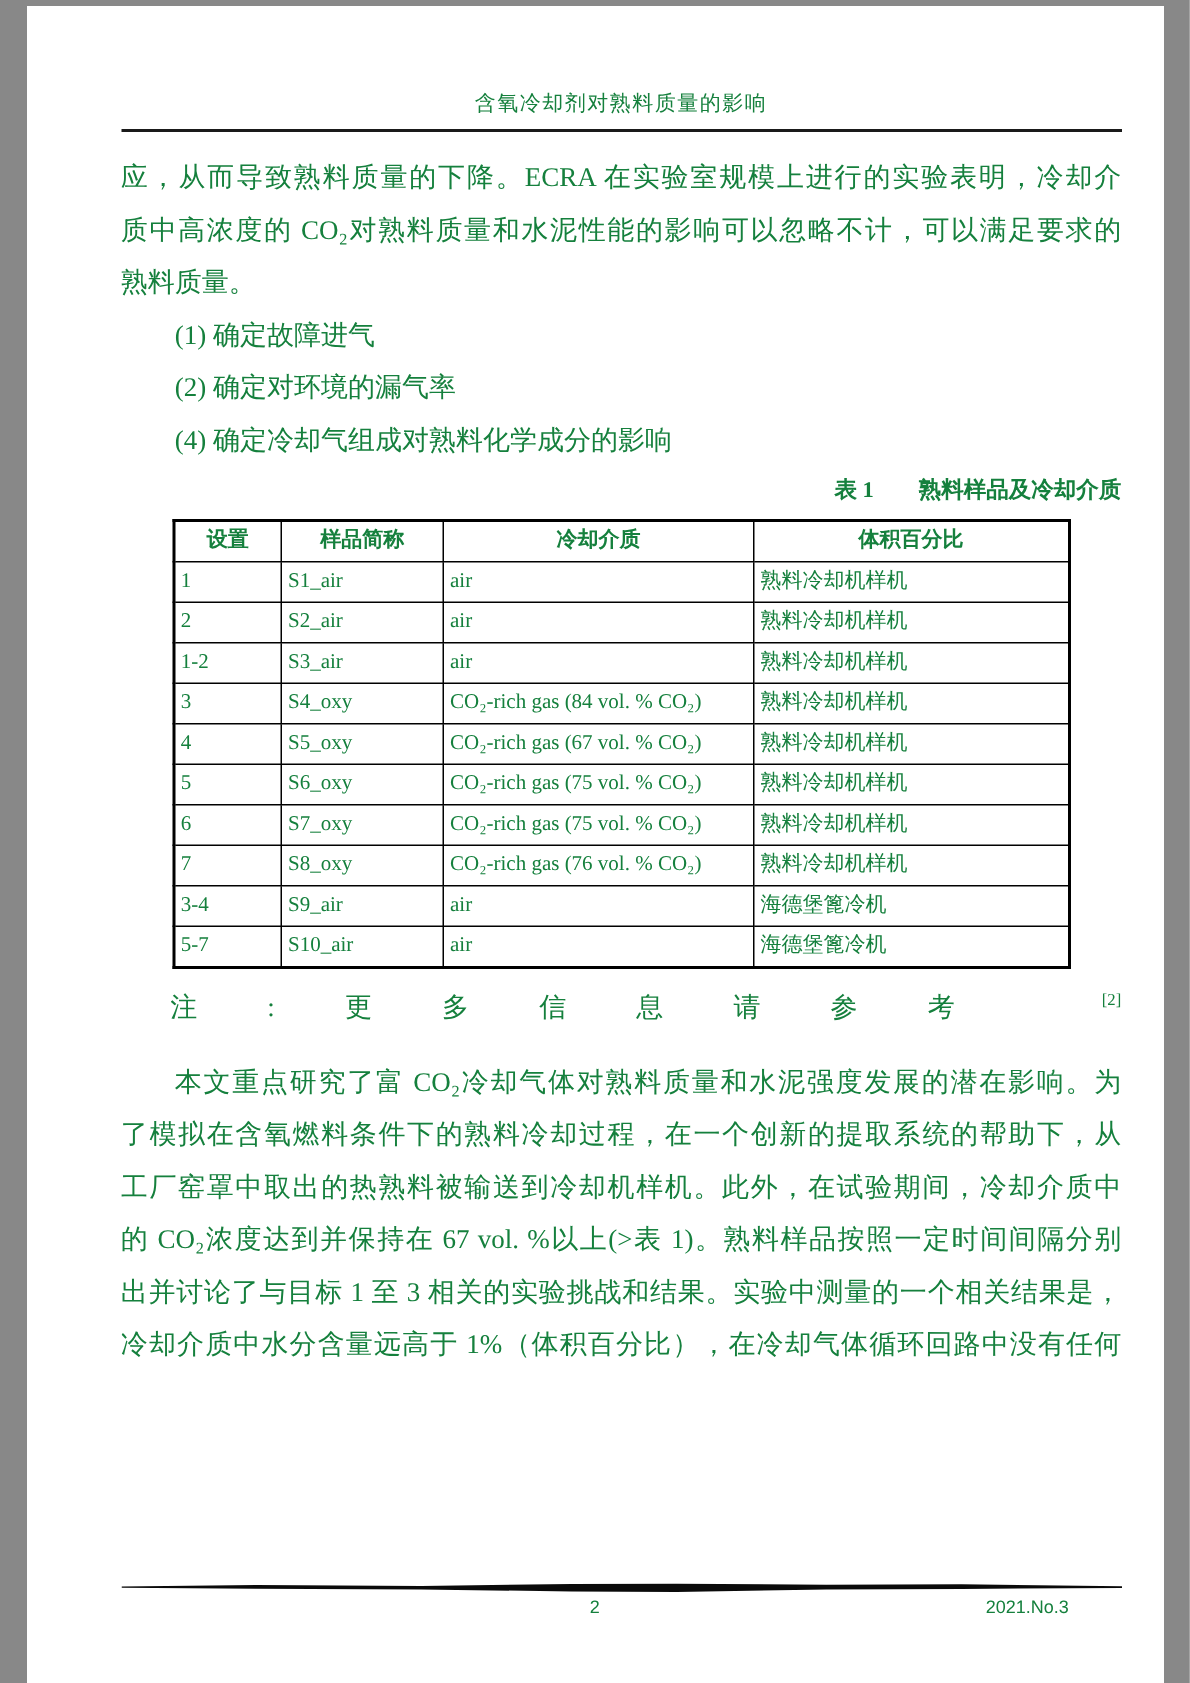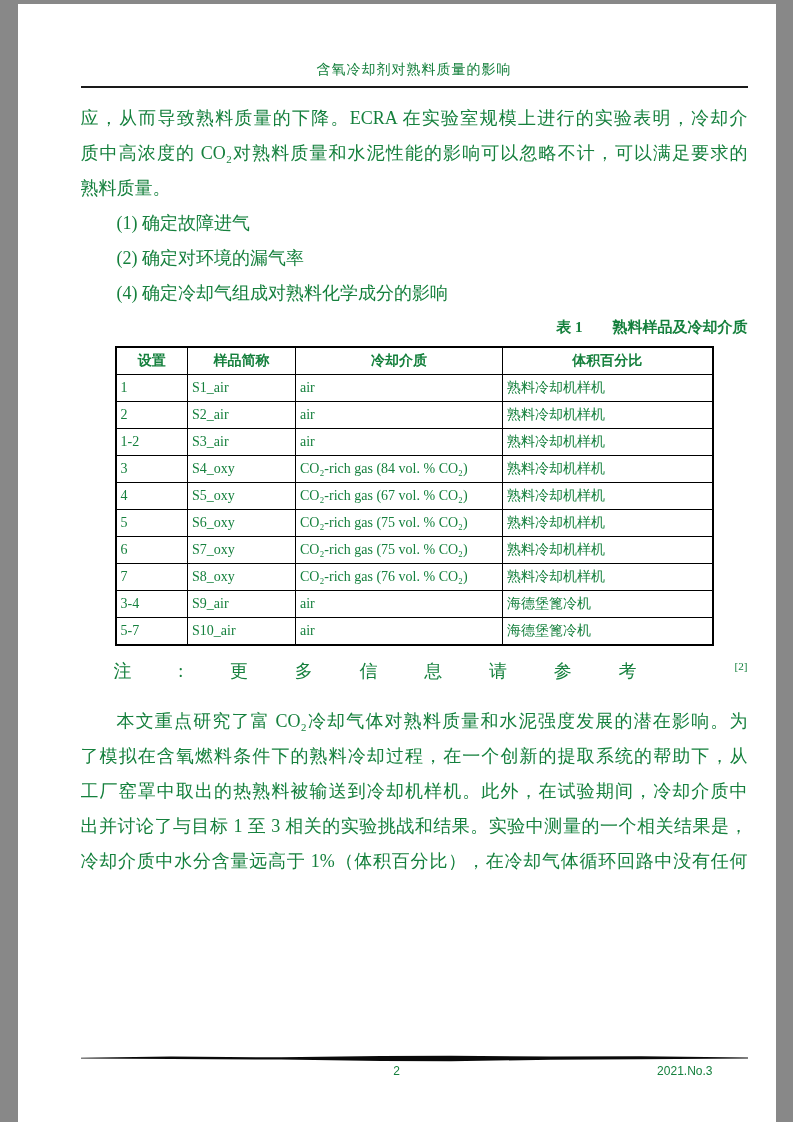--- a/index.html
+++ b/index.html
@@ -164,20 +164,21 @@
     </table>
 
     <div class="table-note para">
         <div class="line">注:更多信息请参考 <sup>[2]</sup></div>
       </div>
 
     <div class="para p3">
         <div class="line indent">本文重点研究了富 CO₂冷却气体对熟料质量和水泥强度发展的潜在影响。为</div>
         <div class="line">了模拟在含氧燃料条件下的熟料冷却过程，在一个创新的提取系统的帮助下，从</div>
         <div class="line">工厂窑罩中取出的热熟料被输送到冷却机样机。此外，在试验期间，冷却介质中</div>
+        <div class="line">的 CO₂浓度达到并保持在 67 vol. %以上(&gt;表 1)。熟料样品按照一定时间间隔分别</div>
         <div class="line">出并讨论了与目标 1 至 3 相关的实验挑战和结果。实验中测量的一个相关结果是，</div>
         <div class="line">冷却介质中水分含量远高于 1%（体积百分比），在冷却气体循环回路中没有任何</div>
       </div>
 
   </div>
 
   <svg class="footer-rule" viewBox="0 0 667 7" preserveAspectRatio="none">
     <path d="M0,2.7 L90,1.6 L200,2.3 L300,1.0 L370,0.8 L470,1.5 L560,1.2 L667,2.5
              L667,3.6 L560,4.3 L470,4.7 L370,6.3 L300,6.0 L200,4.6 L90,4.1 L0,3.5 Z" fill="#0a0a0a"></path>
   </svg>

